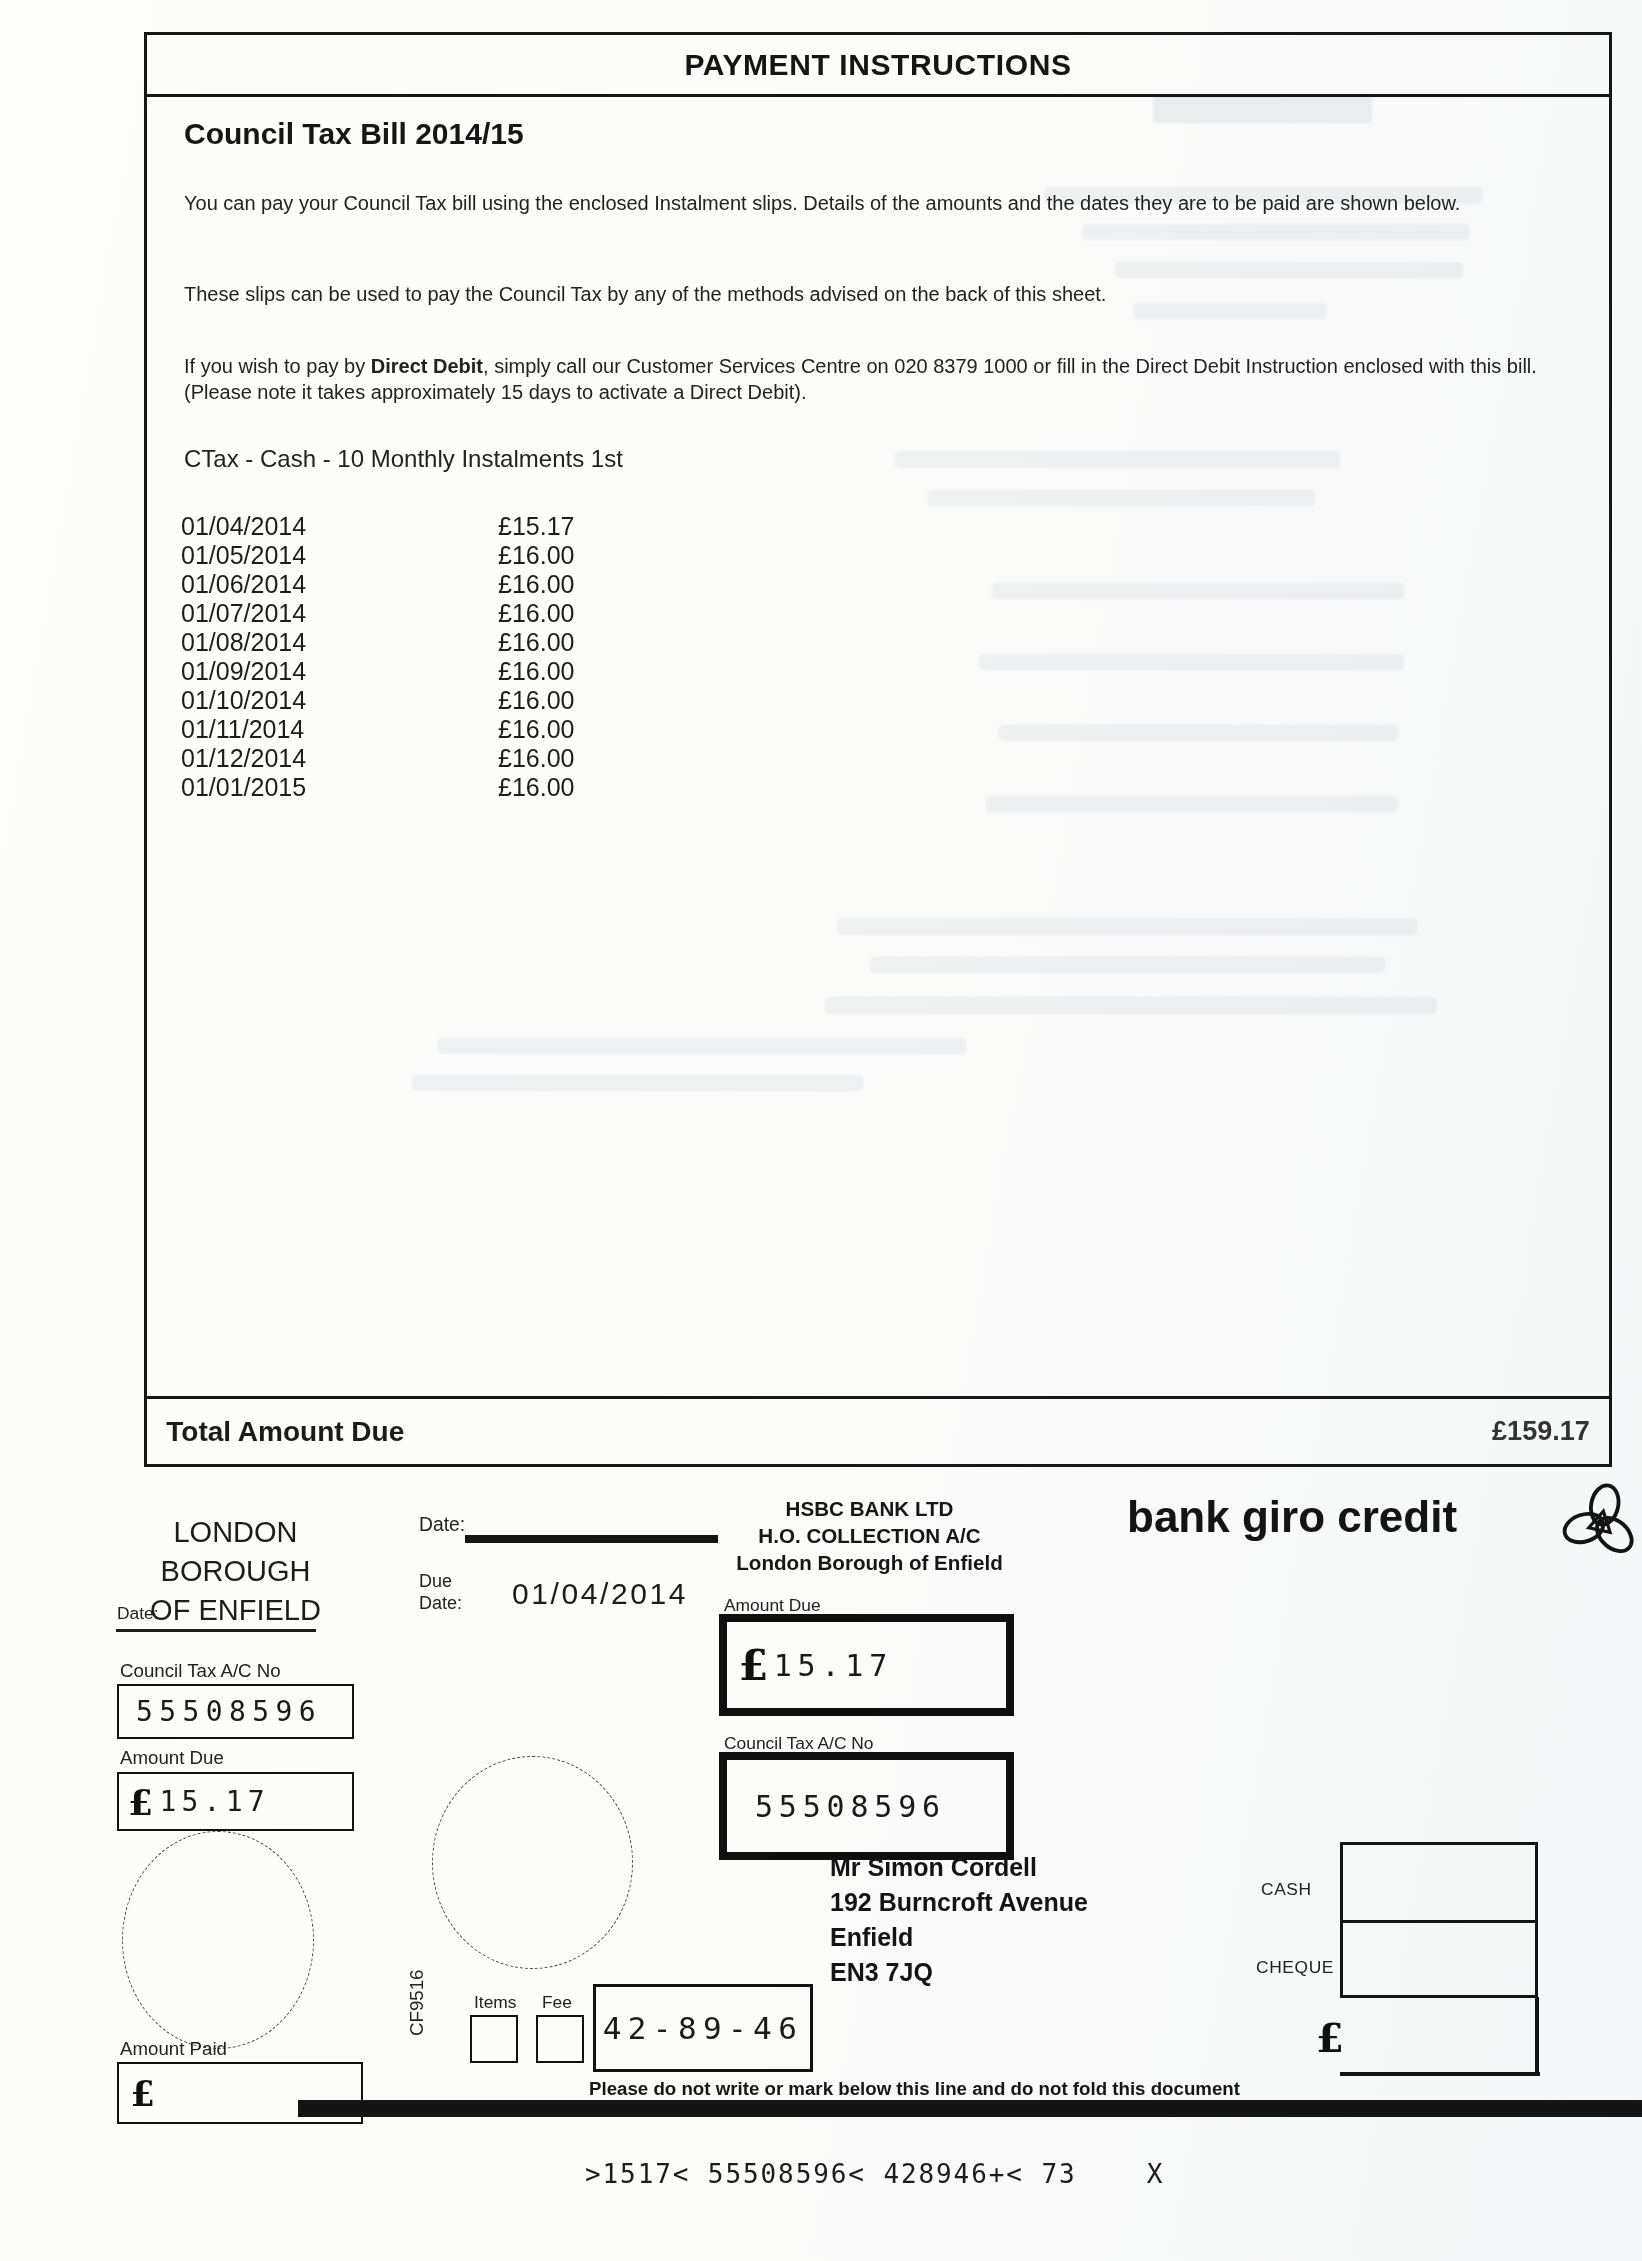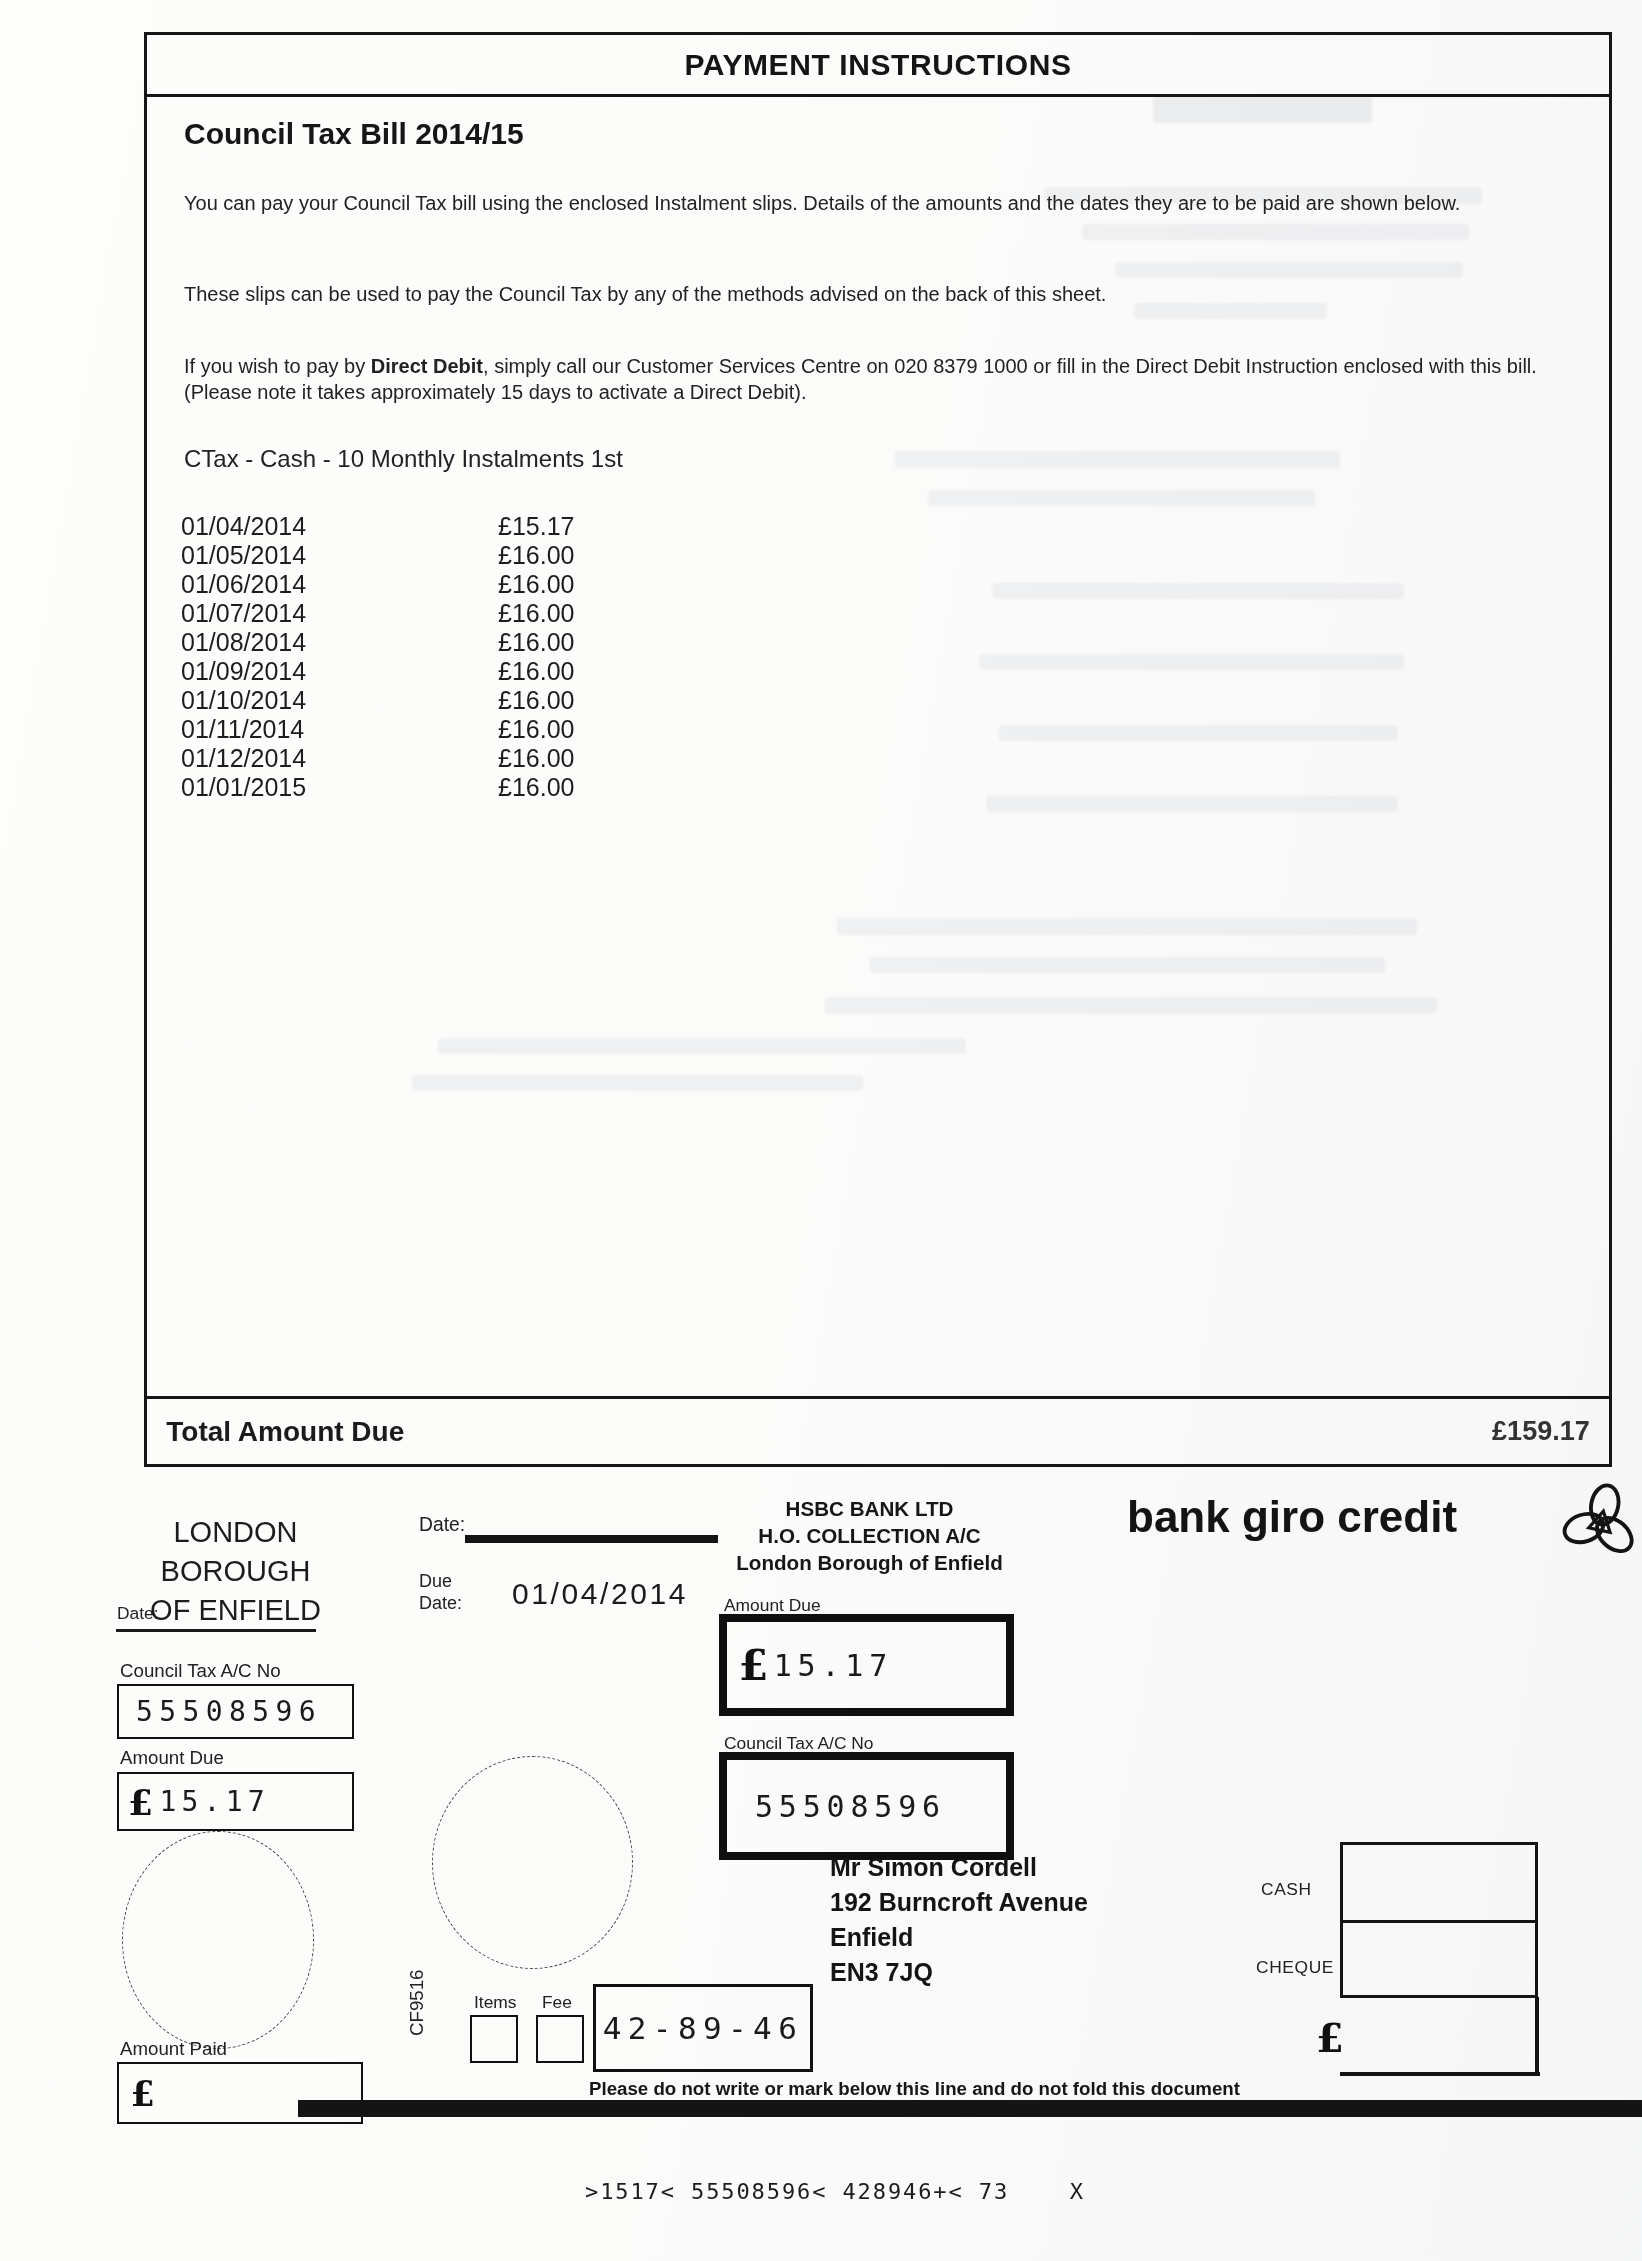--- a/index.html
+++ b/index.html
@@ -36,21 +36,21 @@
   .dashed-circle{border:1.9px dashed #444;border-radius:50%;box-sizing:border-box;}
   .vtext{writing-mode:vertical-rl;transform:rotate(180deg);font-size:18.7px;color:#222;}
   .thick-box{border:8.4px solid #0f0f0f;box-sizing:border-box;display:flex;align-items:center;}
   .bank-block{left:728px;top:1496px;width:283px;text-align:center;font-weight:bold;font-size:20.6px;line-height:1.3;color:#161616;}
   .addr{left:830px;top:1850px;font-weight:bold;font-size:25px;line-height:1.4;color:#141414;}
   .giro-title{left:1127px;top:1492px;font-size:44px;font-weight:bold;color:#141414;letter-spacing:0;}
   .cashbox{left:1340px;top:1842px;width:198px;height:156px;border:3.2px solid #141414;box-sizing:border-box;}
   .cash-half{height:75px;border-bottom:3.2px solid #141414;}
   .bar{background:#141414;}
   .please{left:412px;top:2078px;width:1005px;text-align:center;font-size:18.7px;font-weight:bold;color:#161616;}
-  .micr{left:585px;top:2159px;font-family:"DejaVu Sans Mono",monospace;font-size:22px;letter-spacing:1.9px;color:#1c1c1c;white-space:pre;margin-top:20px;}
+  .micr{left:585px;top:2159px;font-family:"DejaVu Sans Mono",monospace;font-size:26px;letter-spacing:1.9px;color:#1c1c1c;white-space:pre;}
 </style>
 </head>
 <body>
 
 <div class="page">
 
   <div class="abs" style="left:0;top:0;width:1643px;height:1475px;">
     <div class="ghost" style="left:1153px;top:95px;width:219px;height:28px;opacity:.13;"></div>
     <div class="ghost" style="left:1044px;top:187px;width:438px;height:17px;"></div>
     <div class="ghost" style="left:1082px;top:224px;width:387px;height:16px;"></div>

